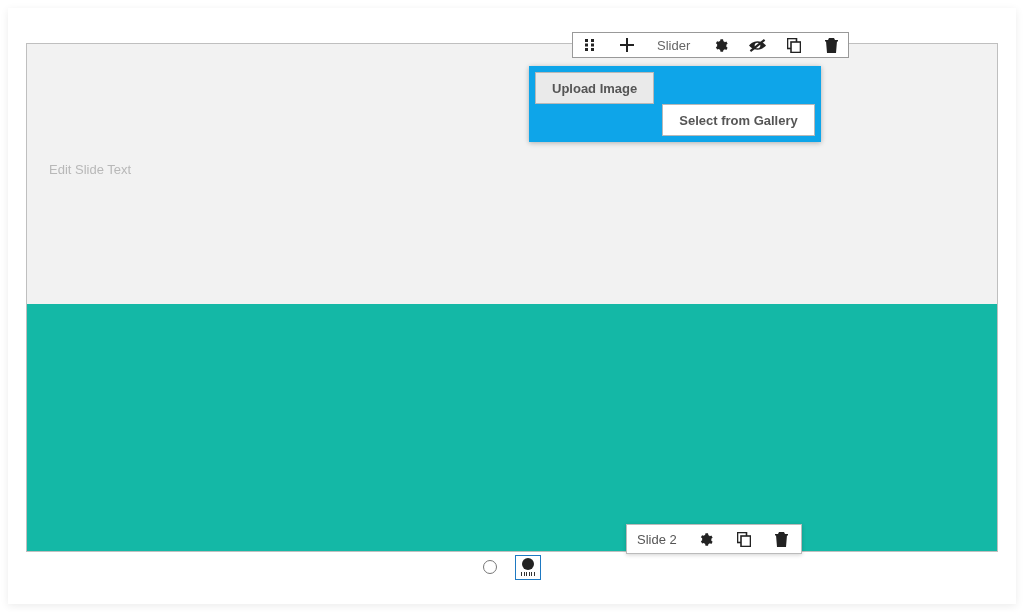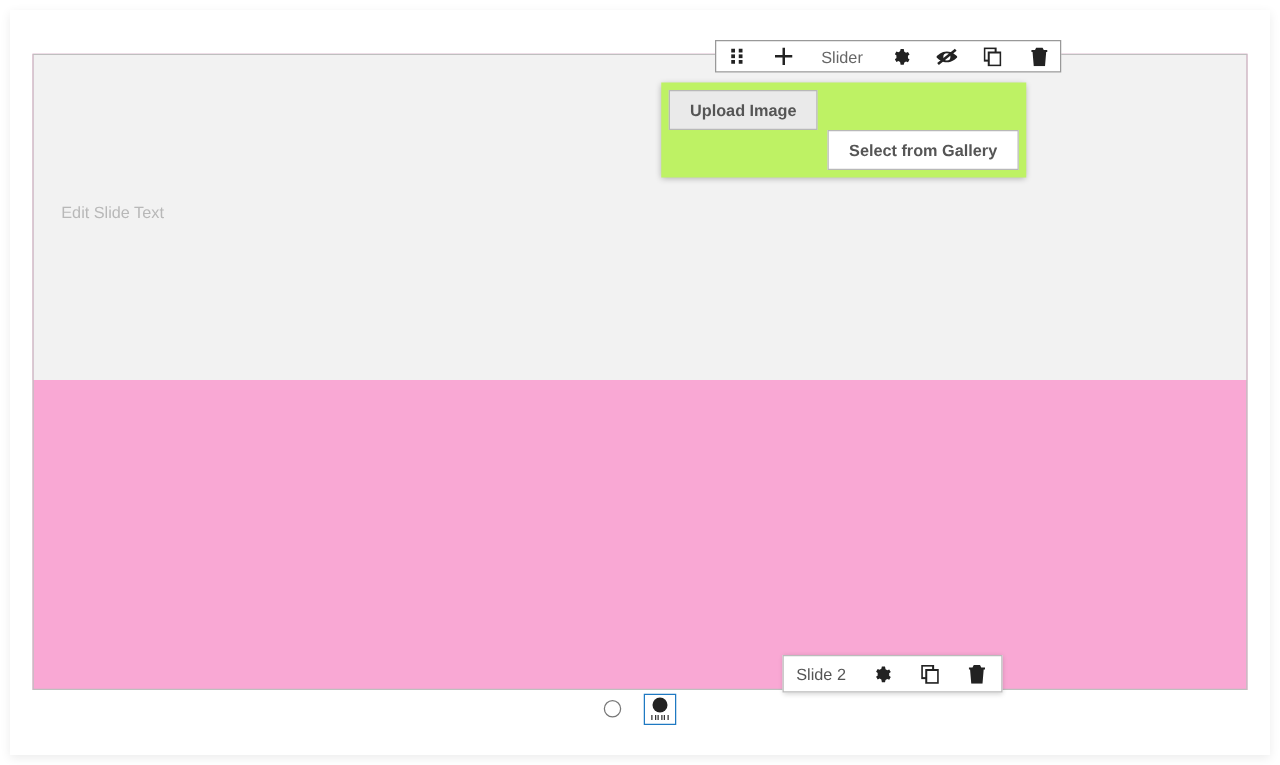--- a/index.html
+++ b/index.html
@@ -20,21 +20,21 @@
       box-shadow: 0 2px 8px rgba(0,0,0,0.08);
       background: #fff;
     }
     .canvas-area {
       position: absolute;
       left: 18px;
       right: 18px;
       top: 35px;
       bottom: 52px;
       border: 1px solid #bfbfbf;
-      background: #f9a8d4;
+      background: #14b8a6;
       text-align: center;
     }
     .slide-upper {
       position: absolute;
       left: 0; right: 0; top: 0;
       height: 260px;
       background: #f2f2f2;
     }
     .slide-text {
       position: absolute;
@@ -72,21 +72,21 @@
     }
 
     
     .action-row {
       position: absolute;
       top: 58px;
       left: 521px;
       display: flex;
       gap: 8px;
       padding: 6px;
-      background: #bef264;
+      background: #0ea5e9;
       box-shadow: 0 1px 5px rgba(0,0,0,0.28);
       z-index: 9;
     }
     .action-btn {
       height: 32px;
       padding: 0 16px;
       font-size: 13px;
       font-weight: 600;
       color: #555;
       border: 1px solid #b8b8b8;

